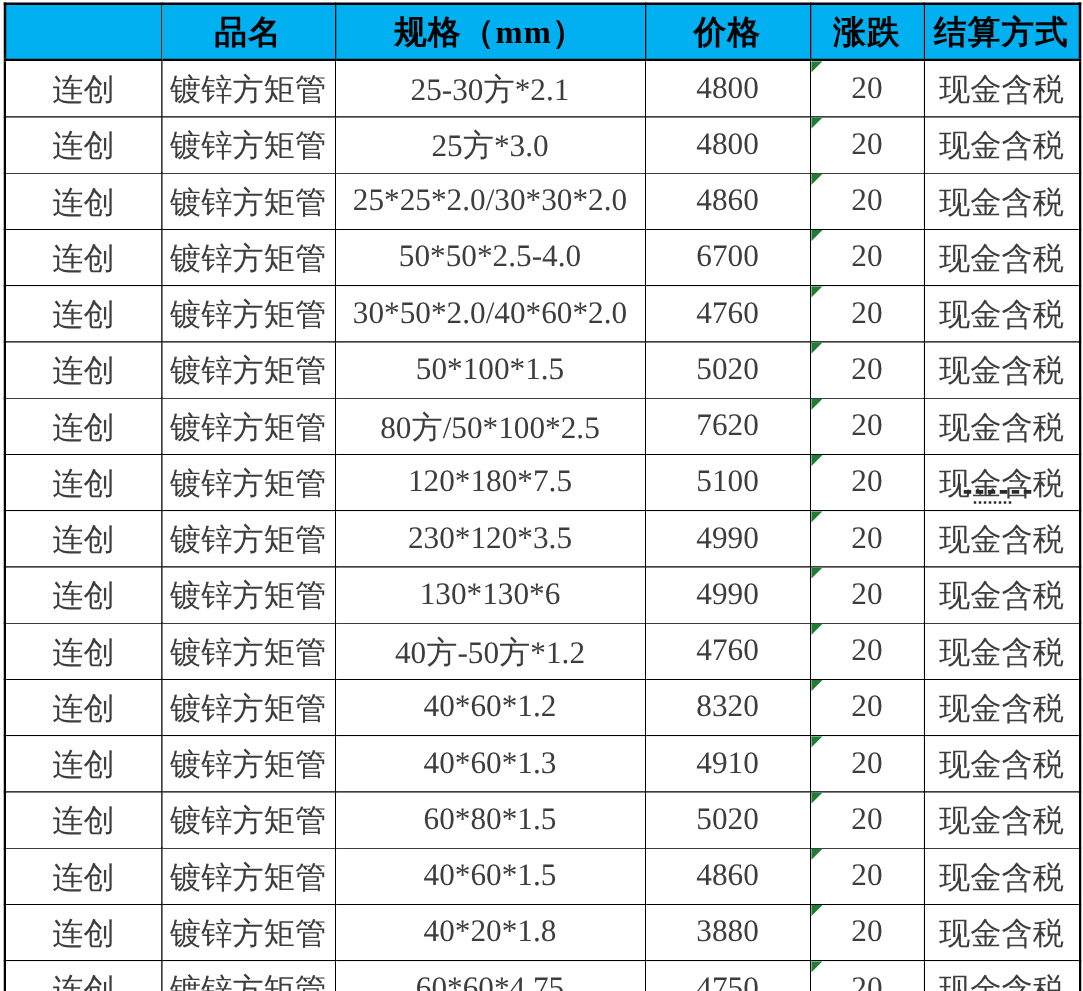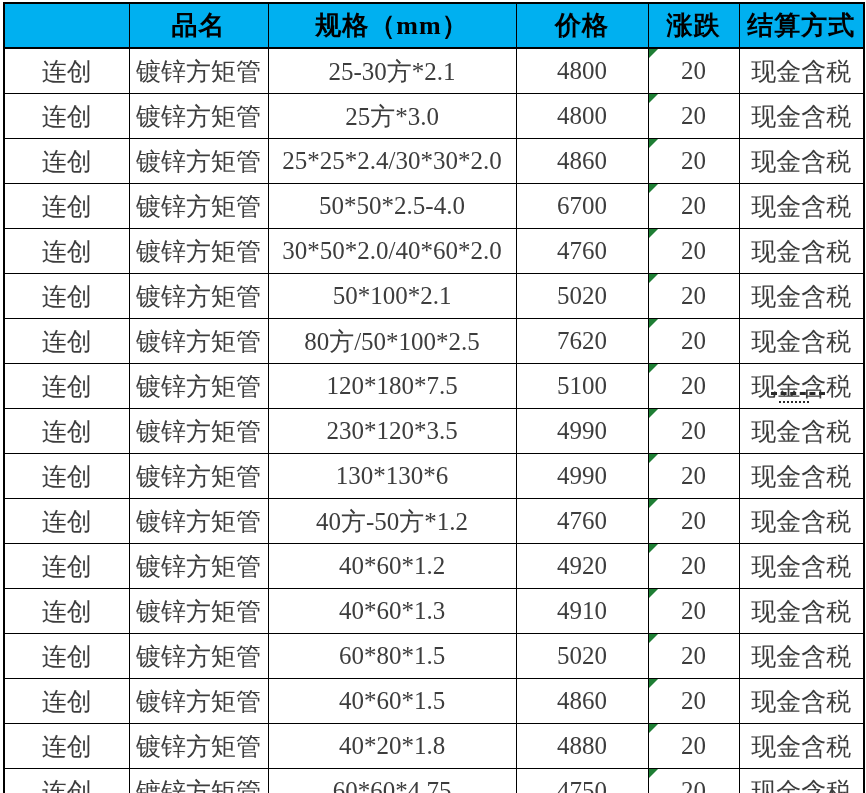--- a/index.html
+++ b/index.html
@@ -124,21 +124,21 @@
           <td>连创</td>
           <td>镀锌方矩管</td>
           <td>25方*3.0</td>
           <td>4800</td>
           <td class="flagged">20<span class="flag"></span></td>
           <td>现金含税</td>
         </tr>
         <tr>
           <td>连创</td>
           <td>镀锌方矩管</td>
-          <td>25*25*2.4/30*30*2.0</td>
+          <td>25*25*2.0/30*30*2.0</td>
           <td>4860</td>
           <td class="flagged">20<span class="flag"></span></td>
           <td>现金含税</td>
         </tr>
         <tr>
           <td>连创</td>
           <td>镀锌方矩管</td>
           <td>50*50*2.5-4.0</td>
           <td>6700</td>
           <td class="flagged">20<span class="flag"></span></td>
@@ -148,21 +148,21 @@
           <td>连创</td>
           <td>镀锌方矩管</td>
           <td>30*50*2.0/40*60*2.0</td>
           <td>4760</td>
           <td class="flagged">20<span class="flag"></span></td>
           <td>现金含税</td>
         </tr>
         <tr>
           <td>连创</td>
           <td>镀锌方矩管</td>
-          <td>50*100*2.1</td>
+          <td>50*100*1.5</td>
           <td>5020</td>
           <td class="flagged">20<span class="flag"></span></td>
           <td>现金含税</td>
         </tr>
         <tr>
           <td>连创</td>
           <td>镀锌方矩管</td>
           <td>80方/50*100*2.5</td>
           <td>7620</td>
           <td class="flagged">20<span class="flag"></span></td>
@@ -197,21 +197,21 @@
           <td>镀锌方矩管</td>
           <td>40方-50方*1.2</td>
           <td>4760</td>
           <td class="flagged">20<span class="flag"></span></td>
           <td>现金含税</td>
         </tr>
         <tr>
           <td>连创</td>
           <td>镀锌方矩管</td>
           <td>40*60*1.2</td>
-          <td>4920</td>
+          <td>8320</td>
           <td class="flagged">20<span class="flag"></span></td>
           <td>现金含税</td>
         </tr>
         <tr>
           <td>连创</td>
           <td>镀锌方矩管</td>
           <td>40*60*1.3</td>
           <td>4910</td>
           <td class="flagged">20<span class="flag"></span></td>
           <td>现金含税</td>
@@ -229,21 +229,21 @@
           <td>镀锌方矩管</td>
           <td>40*60*1.5</td>
           <td>4860</td>
           <td class="flagged">20<span class="flag"></span></td>
           <td>现金含税</td>
         </tr>
         <tr>
           <td>连创</td>
           <td>镀锌方矩管</td>
           <td>40*20*1.8</td>
-          <td>4880</td>
+          <td>3880</td>
           <td class="flagged">20<span class="flag"></span></td>
           <td>现金含税</td>
         </tr>
         <tr>
           <td>连创</td>
           <td>镀锌方矩管</td>
           <td>60*60*4.75</td>
           <td>4750</td>
           <td class="flagged">20<span class="flag"></span></td>
           <td>现金含税</td>

